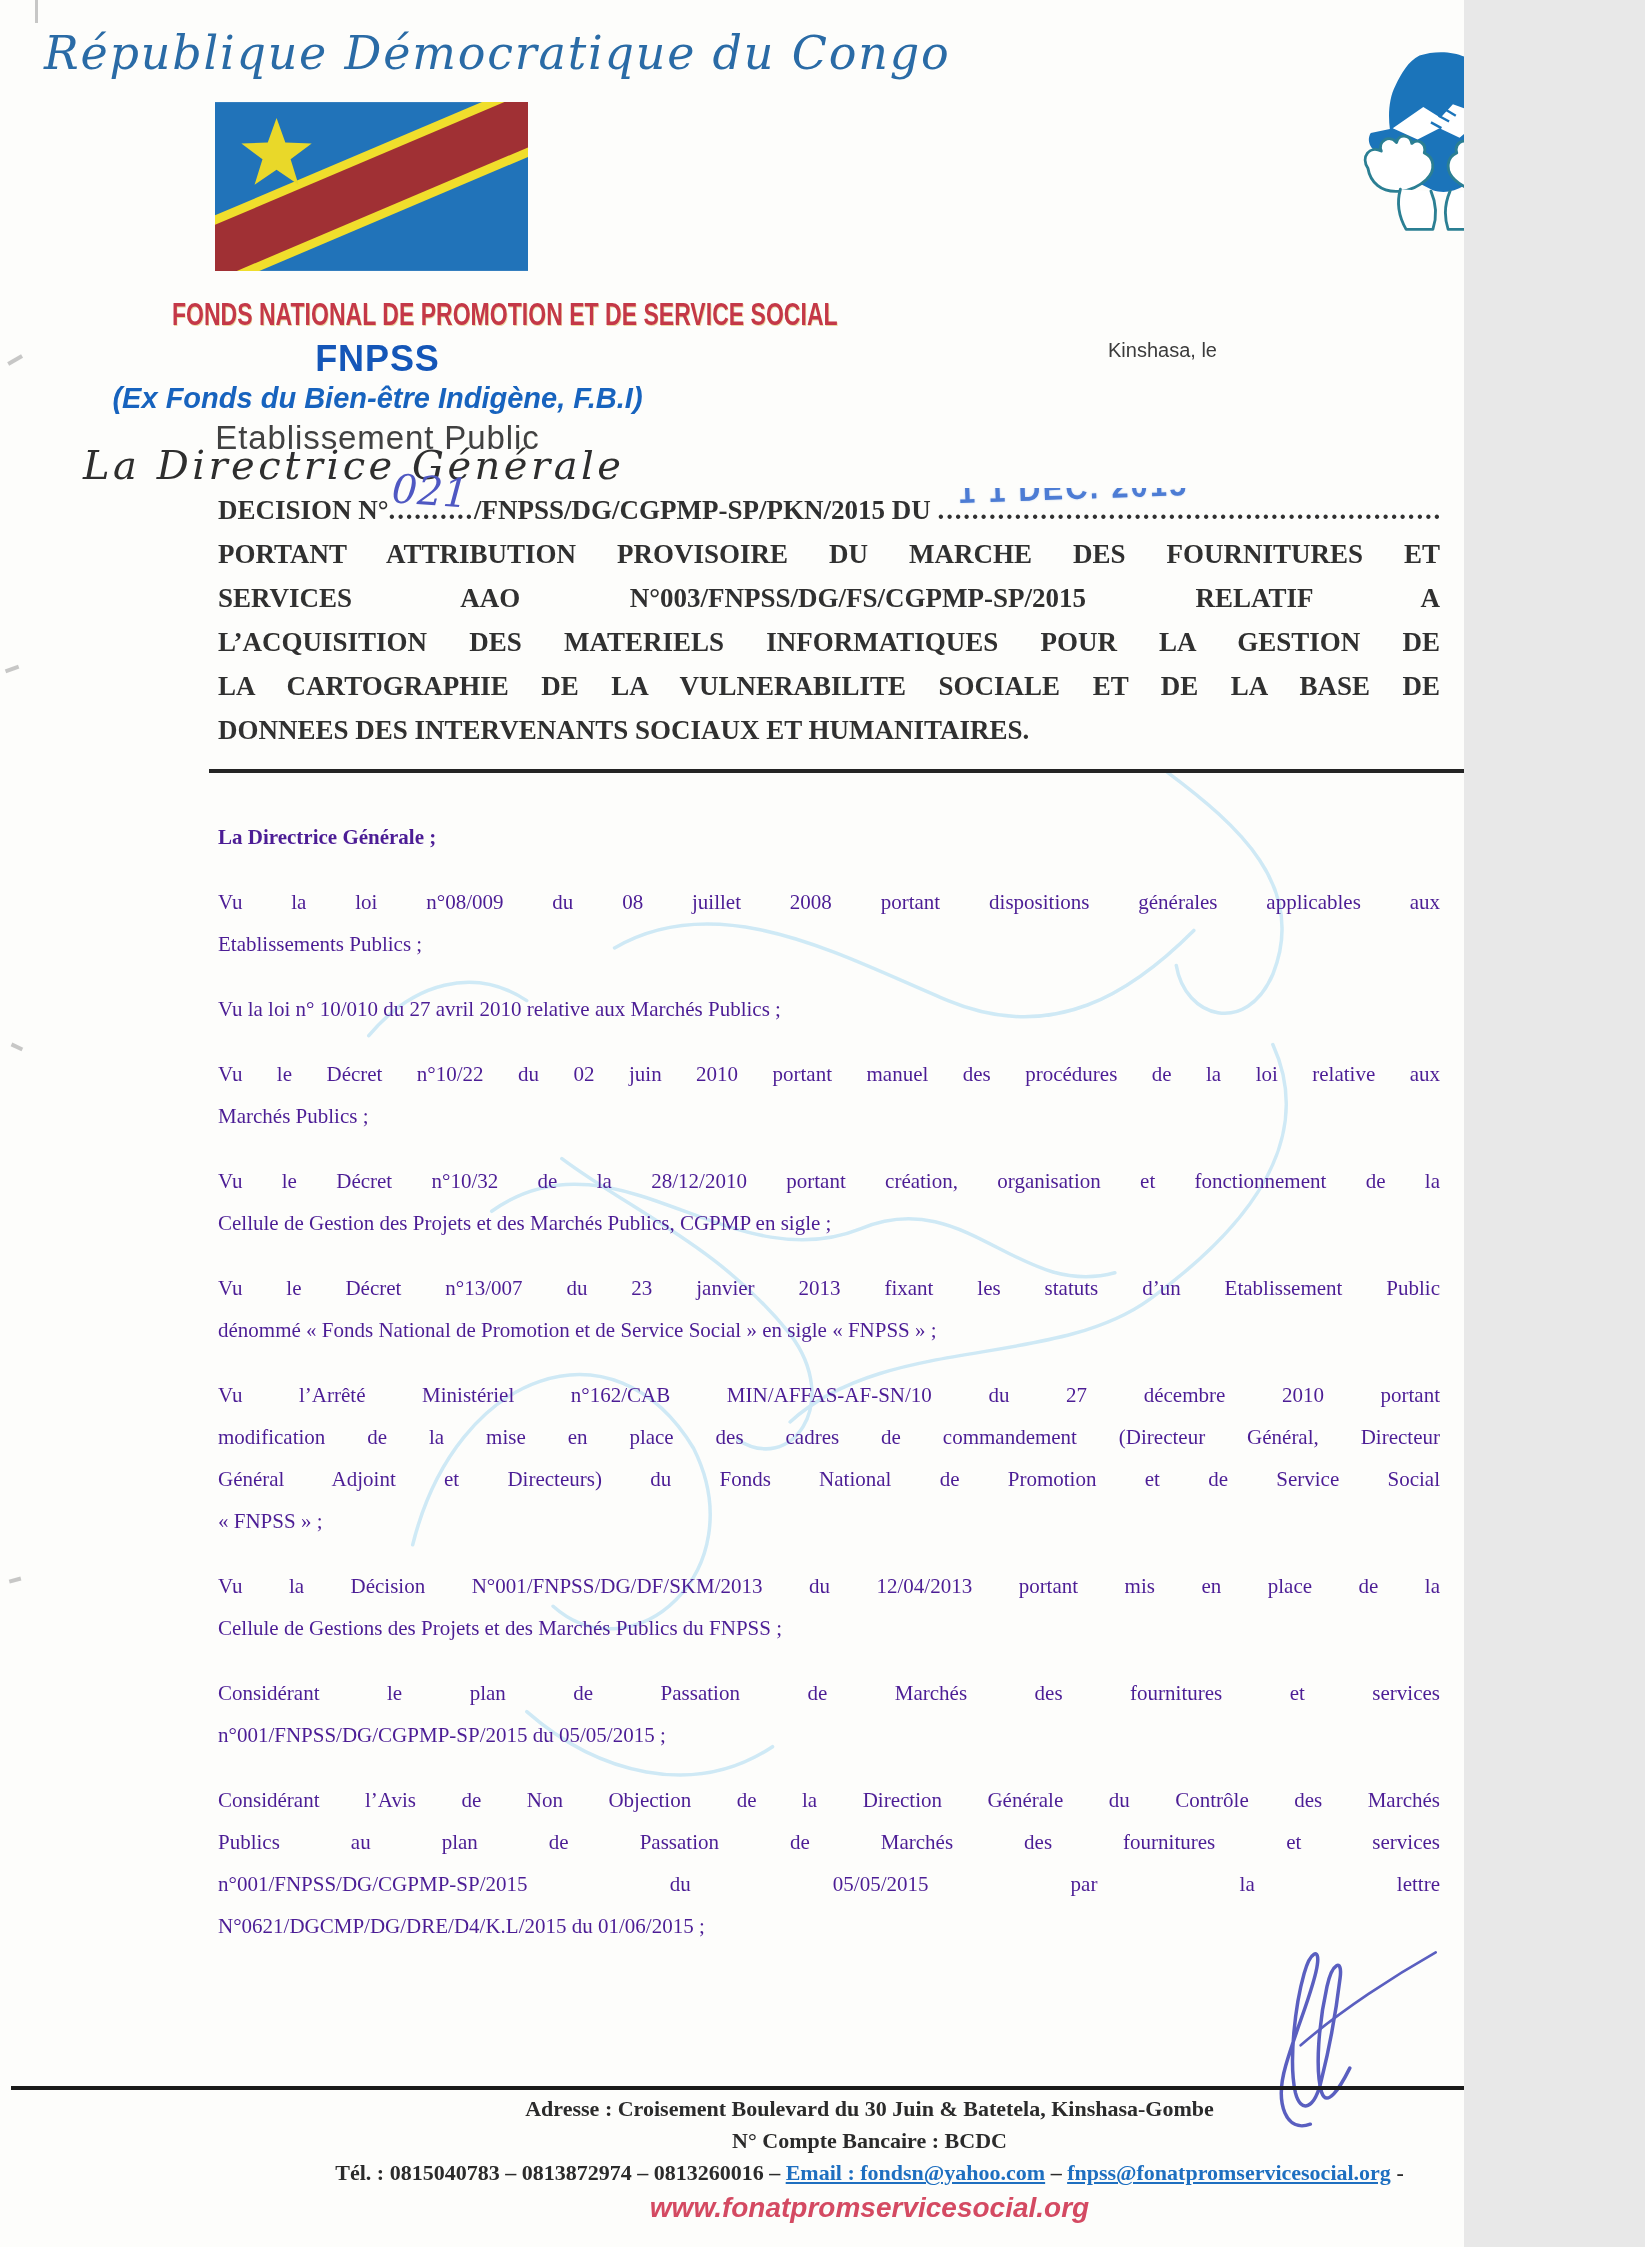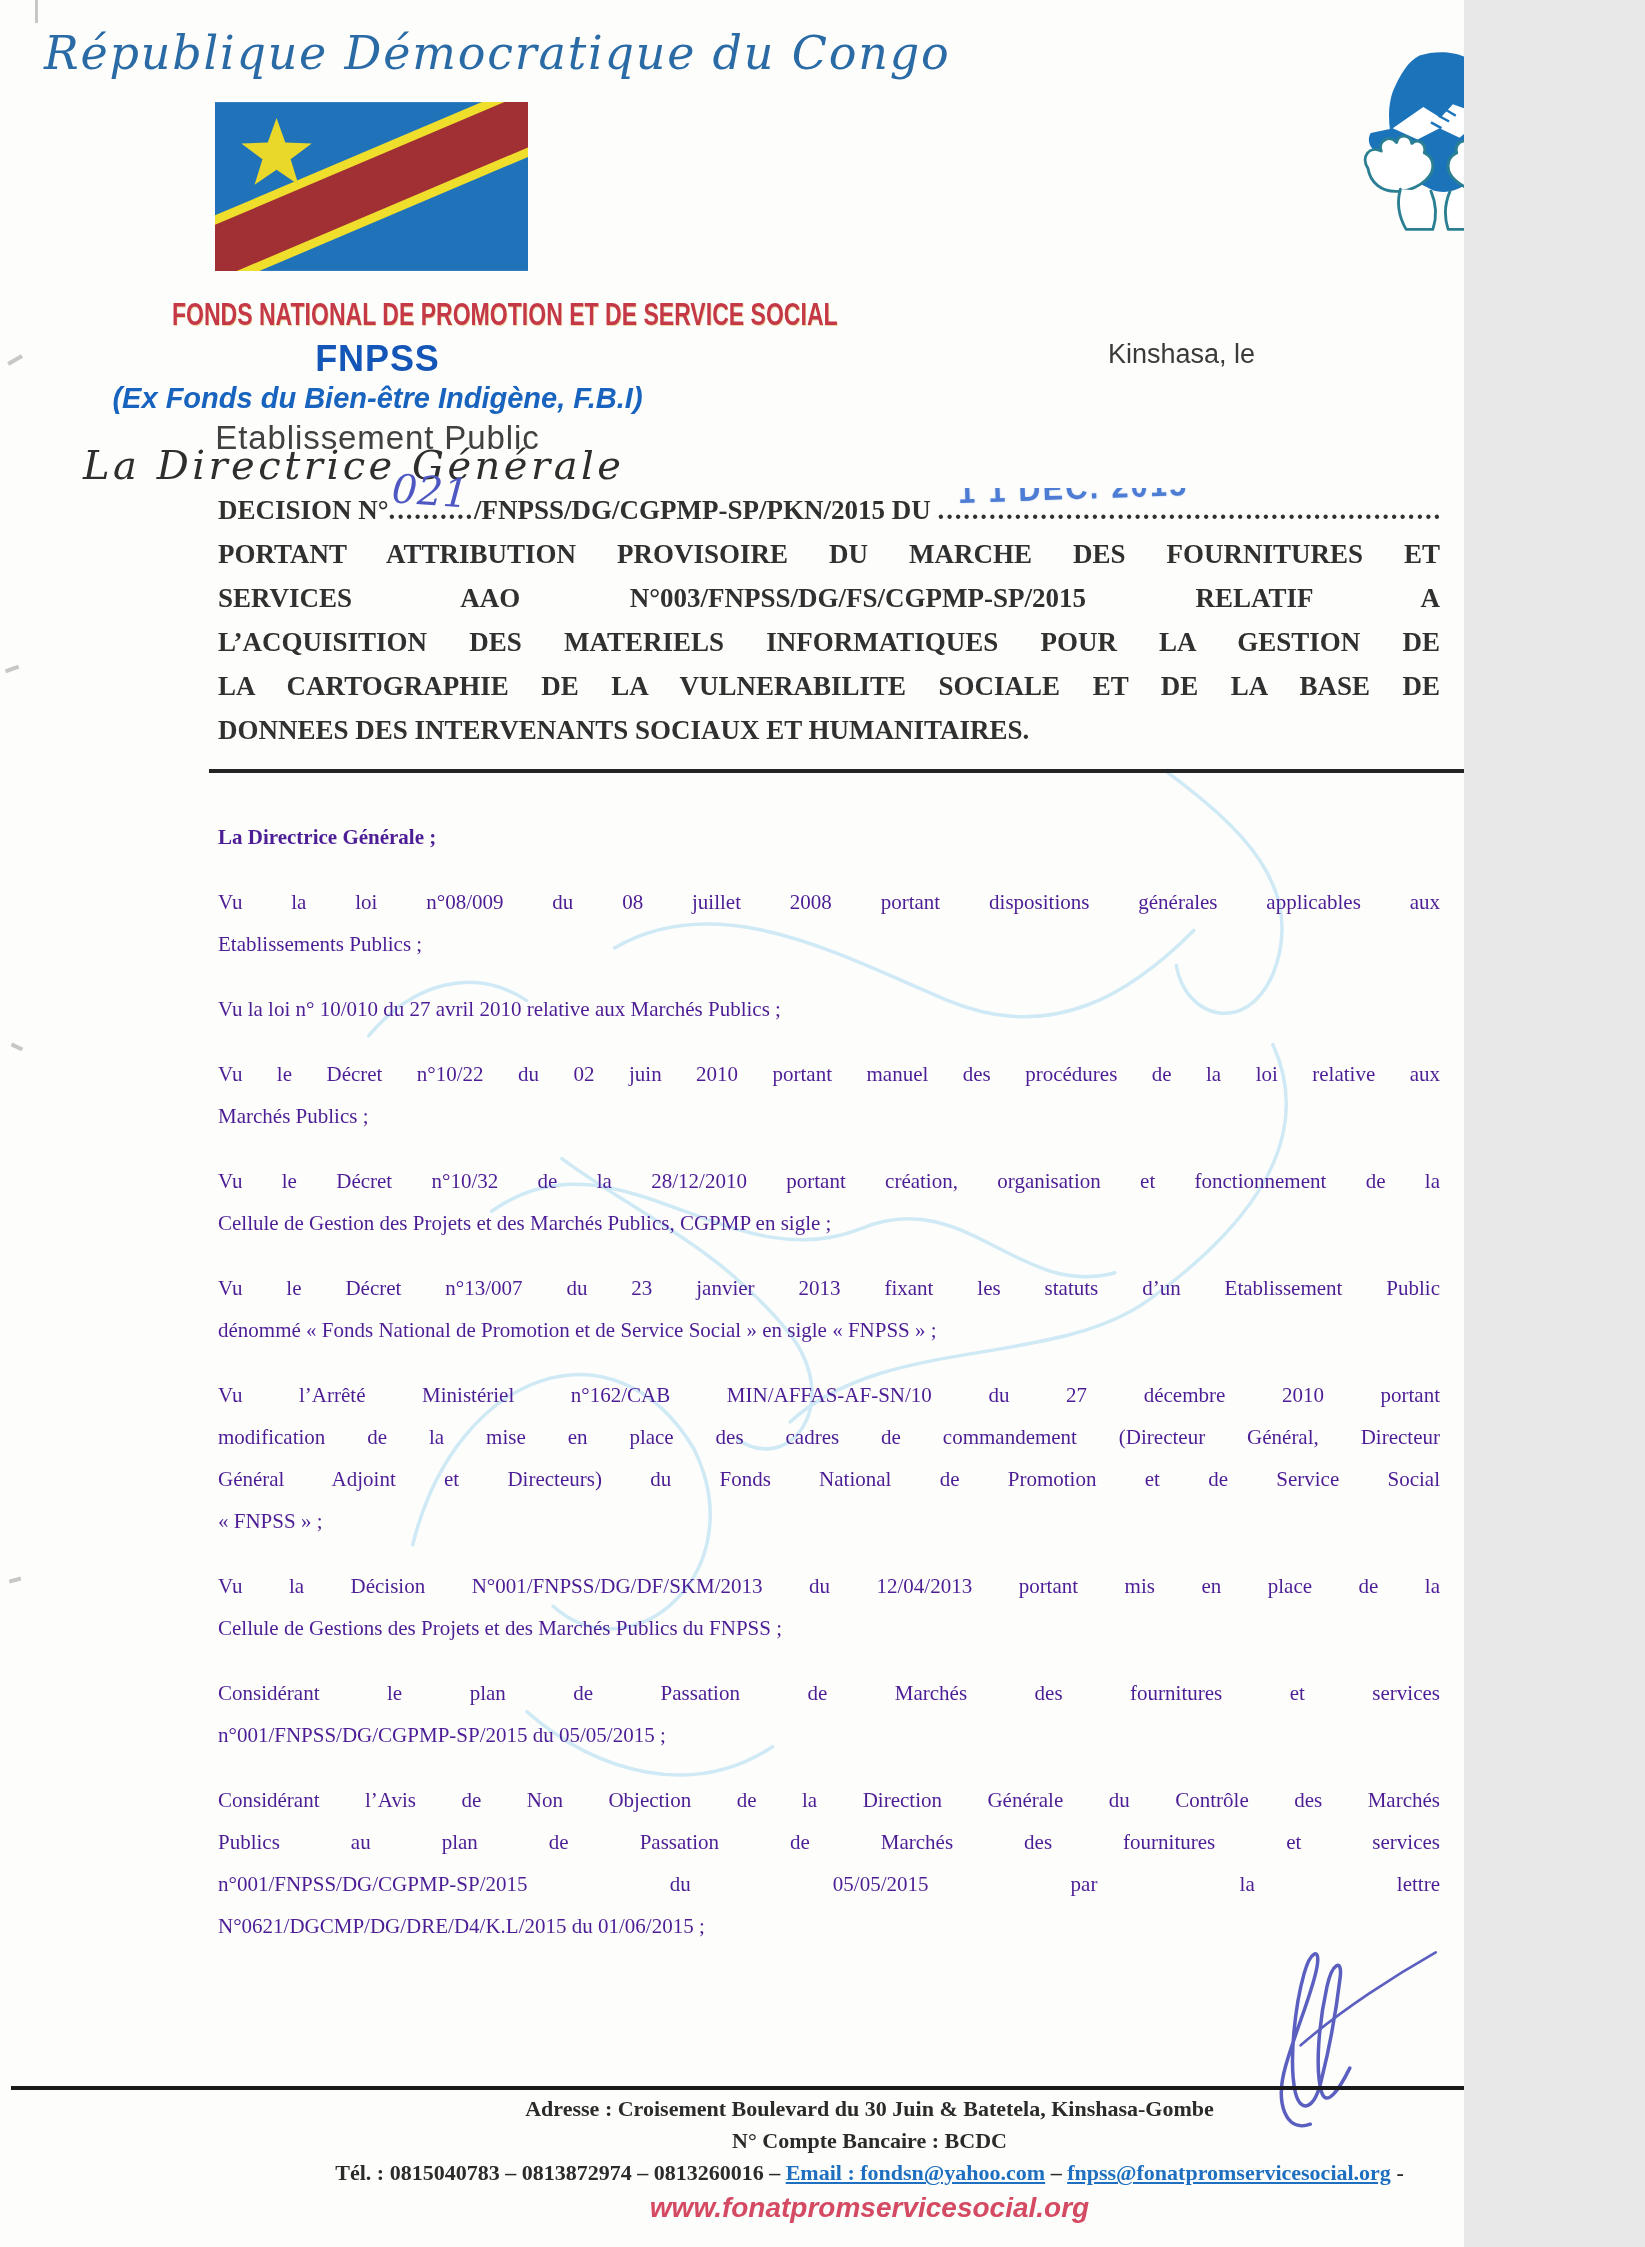--- a/index.html
+++ b/index.html
@@ -17,21 +17,21 @@
             text-shadow:0.9px 0.9px 0 #ecd9a2;}
   .org-acr{font-family:"Liberation Sans",sans-serif;font-weight:700;font-size:36px;
            color:#1456b8;letter-spacing:0.9px;margin-top:5.3px;}
   .org-former{font-family:"Liberation Sans",sans-serif;font-style:italic;font-weight:700;
               font-size:29px;color:#1763be;margin-top:1.8px;}
   .org-type{font-family:"Liberation Sans",sans-serif;font-size:33px;color:#414141;
             letter-spacing:0.9px;margin-top:3.5px;}
   .dg-script{position:absolute;left:83px;top:442px;font-family:"DejaVu Serif",serif;
              font-style:italic;font-size:40px;color:#2e2e2e;letter-spacing:3.5px;white-space:nowrap;}
   .place-date{position:absolute;left:1108px;top:339px;font-family:"Liberation Sans",sans-serif;
-              font-size:27px;color:#3b3b3b;}
+              font-size:20px;color:#3b3b3b;}
   
   .decision{position:absolute;left:218px;top:488px;width:1222px;
             font-weight:700;font-size:27px;line-height:44px;color:#303030;}
   .title-line1{display:flex;align-items:baseline;}
   .title-line1 span{white-space:pre;}
   .dots{letter-spacing:1.8px;}
   .dots-wrap{position:relative;}
   .handwritten{position:absolute;left:3.5px;top:-19.3px;font-family:"DejaVu Serif",serif;
                font-style:italic;font-weight:400;font-size:40px;color:#4f58c2;
                transform:rotate(4deg);white-space:nowrap;}

